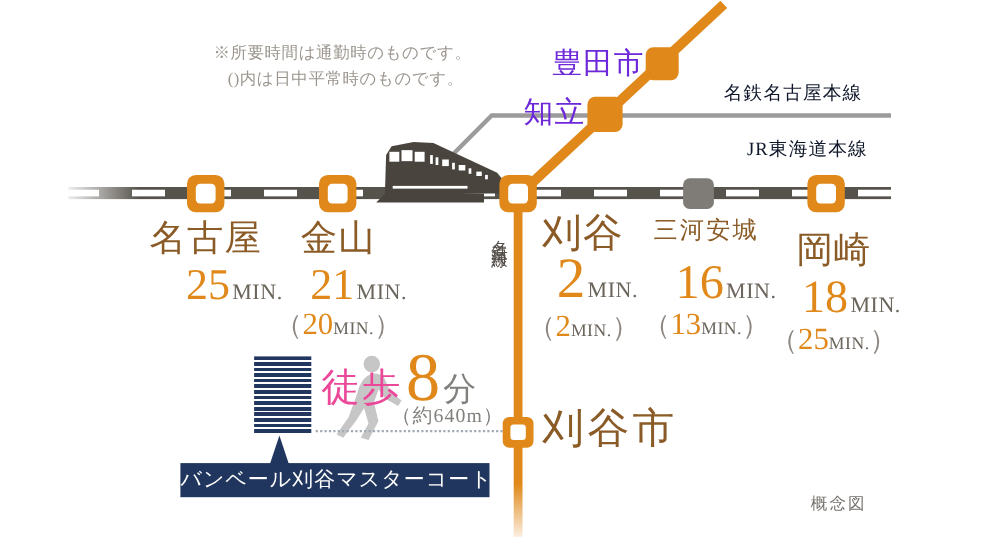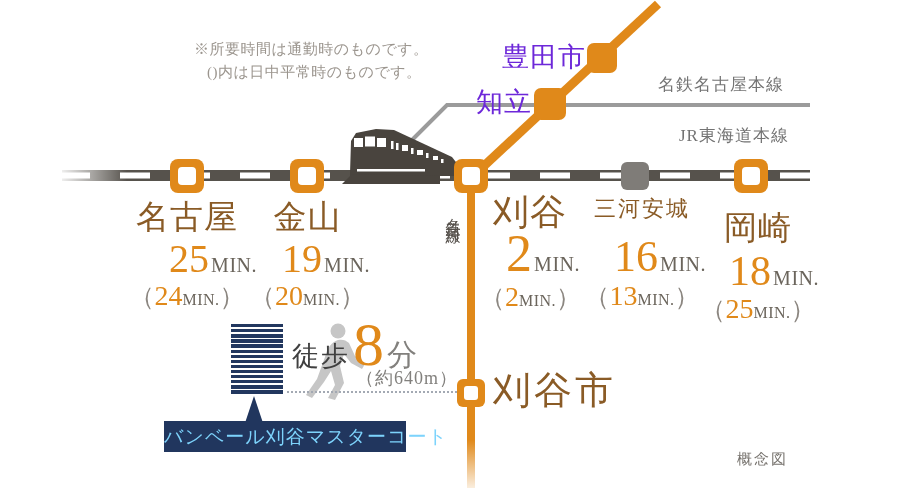--- a/index.html
+++ b/index.html
@@ -13,21 +13,21 @@
   .txt{position:absolute;z-index:2;}
 
   
   .note{left:194px;top:38px;font-size:15px;line-height:1.5;color:#9b958e;letter-spacing:.5px;}
   .note .l2{padding-left:13px;}
 
   
   .upper-sta{color:#6d28d9;font-size:27px;letter-spacing:1px;line-height:1;}
   .toyotashi{left:502px;top:44px;}
   .chiryu{left:476px;top:89px;}
-  .line-label{color:#737373;font-size:17px;letter-spacing:1px;line-height:1;}
+  .line-label{color:#0f172a;font-size:17px;letter-spacing:1px;line-height:1;}
   .meitetsu-nagoya{left:658px;top:76px;}
   .jr-tokaido{left:679px;top:127px;}
   .mikawa-label{left:443px;top:206px;writing-mode:vertical-rl;font-size:15px;letter-spacing:3px;color:#55504b;}
 
   
   .sta-block{position:absolute;z-index:2;text-align:center;line-height:1;}
   .sta-name{color:#8a5b26;font-size:33px;letter-spacing:1px;white-space:nowrap;}
   .t-row{margin-top:5px;white-space:nowrap;text-align:right;}
   .t-num{color:#e0891a;font-size:40px;}
   .t-min{color:#6b655c;font-size:20px;margin-left:2px;letter-spacing:.5px;}
@@ -47,32 +47,32 @@
   .blk-anjo .t-num{font-size:44px;}
   .blk-anjo .t-row{margin-top:15px;}
   .blk-okazaki{left:697px;top:212px;width:122px;}
   .blk-okazaki .t-num{font-size:42px;}
 
   
   .kariyashi{left:493px;top:371px;font-size:38px;color:#8a5b26;letter-spacing:3px;line-height:1;}
 
   
   .walk-row{left:292px;top:313px;white-space:nowrap;line-height:1;}
-  .walk-label{font-size:27px;color:#404040;letter-spacing:2px;}
+  .walk-label{font-size:35px;color:#ec4899;letter-spacing:2px;}
   .walk-num{font-size:62px;color:#e0891a;margin:0 3px;}
   .walk-unit{font-size:30px;color:#82807d;}
   .walk-dist{left:356px;top:369px;font-size:18px;color:#82807d;letter-spacing:1px;line-height:1;}
 
   .dotted-line{left:287px;top:391px;width:170px;height:0;border-top:2px dotted #a3a9b3;z-index:1;}
 
   
   .building{left:231px;top:324px;width:52px;height:71px;z-index:2;
     background:repeating-linear-gradient(180deg,#22375f 0 3.3px,#ffffff 3.3px 5.1px);}
-  .prop-bar{left:164px;top:421px;width:242px;height:31px;background:#21365e;z-index:2;
-    color:#7dd3fc;font-size:19px;line-height:31px;text-align:center;letter-spacing:1px;white-space:nowrap;}
+  .prop-bar{left:164px;top:421px;width:281px;height:31px;background:#21365e;z-index:2;
+    color:#ffffff;font-size:19px;line-height:31px;text-align:center;letter-spacing:1px;white-space:nowrap;}
 
   .gainenzu{left:737px;top:452px;font-size:15px;color:#76726d;letter-spacing:2px;line-height:1;}
 </style>
 </head>
 <body>
 
 <div id="stage">
 
   <svg width="905" height="496" viewBox="0 0 905 496">
     <defs>
@@ -161,26 +161,25 @@
   <div class="txt upper-sta toyotashi">豊田市</div>
   <div class="txt upper-sta chiryu">知立</div>
 
   <div class="txt line-label meitetsu-nagoya">名鉄名古屋本線</div>
   <div class="txt line-label jr-tokaido">JR東海道本線</div>
   <div class="txt mikawa-label">名鉄三河線</div>
 
   <div class="sta-block blk-nagoya">
     <div class="sta-name">名古屋</div>
     <div class="t-row"><span class="t-num">25</span><span class="t-min">MIN.</span></div>
-    <div class="p-row"><span class="p-paren">（</span><span class="p-num">24</span><span class="p-min">MIN.</span><span class="p-paren">）</span></div>
   </div>
 
   <div class="sta-block blk-kanayama">
     <div class="sta-name">金山</div>
-    <div class="t-row"><span class="t-num">19</span><span class="t-min">MIN.</span></div>
+    <div class="t-row"><span class="t-num">21</span><span class="t-min">MIN.</span></div>
     <div class="p-row"><span class="p-paren">（</span><span class="p-num">20</span><span class="p-min">MIN.</span><span class="p-paren">）</span></div>
   </div>
 
   <div class="sta-block blk-kariya">
     <div class="sta-name">刈谷</div>
     <div class="t-row"><span class="t-num">2</span><span class="t-min">MIN.</span></div>
     <div class="p-row"><span class="p-paren">（</span><span class="p-num">2</span><span class="p-min">MIN.</span><span class="p-paren">）</span></div>
   </div>
 
   <div class="sta-block blk-anjo">

